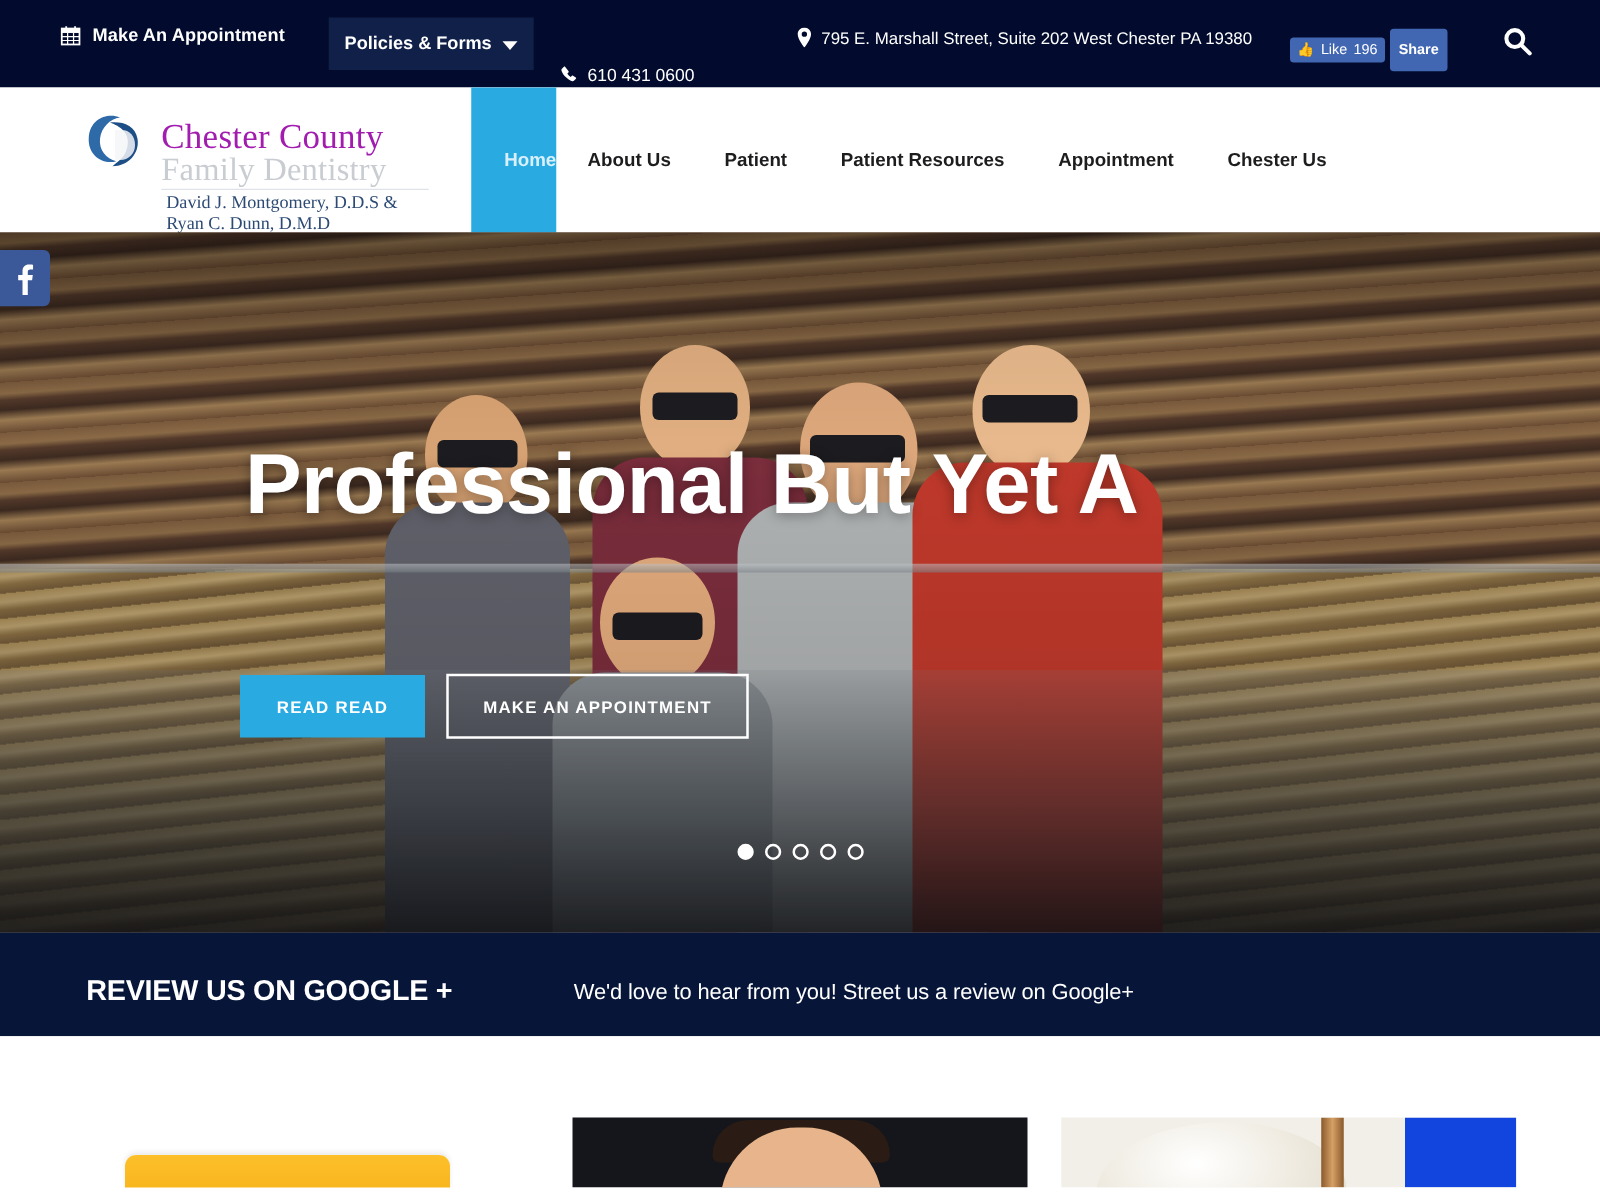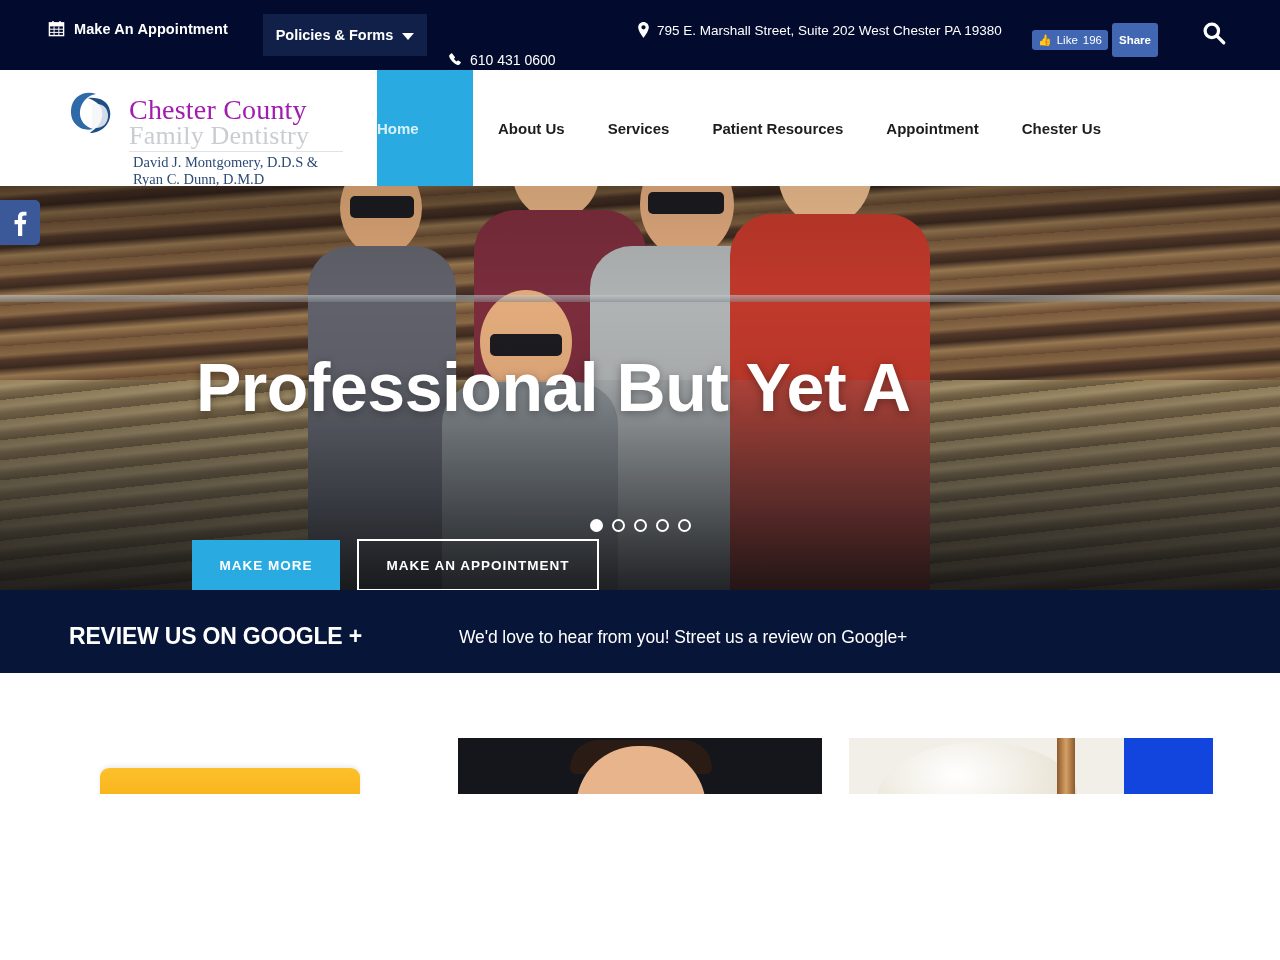--- a/index.html
+++ b/index.html
@@ -146,31 +146,31 @@
     display: flex; align-items: center;
     padding: 0 0;
     font-size: 15px; font-weight: bold;
     color: #1d1d1f;
     cursor: pointer;
     white-space: nowrap;
   }
   .nav-item.home {
     background: #29abe2;
     color: #d9f0fb;
-    width: 96px;
-    justify-content: flex-start;
+    width: 68px;
+    justify-content: flex-end;
     font-weight: bold;
   }
   .nav-gap-1 { width: 25px; }
   .nav-gap   { width: 43px; }
 
   
   .hero {
     position: relative;
-    height: 404px;
+    height: 560px;
     overflow: hidden;
     background: #3a2a22;
   }
   .hero-photo {
     position: absolute; inset: 0;
     
     background:
       linear-gradient(178deg, rgba(0,0,0,.30) 0%, rgba(0,0,0,0) 22%),
       repeating-linear-gradient(176deg,
         #7a5a3c 0px, #8a6a46 9px,
@@ -460,21 +460,21 @@
   <div class="nav">
     <div class="nav-item home">
       <span>Home</span>
     </div>
     <div class="nav-gap-1"></div>
     <div class="nav-item">
       <span>About Us</span>
     </div>
     <div class="nav-gap"></div>
     <div class="nav-item">
-      <span>Services</span>
+      <span>Patient</span>
     </div>
     <div class="nav-gap"></div>
     <div class="nav-item">
       <span>Patient Resources</span>
     </div>
     <div class="nav-gap"></div>
     <div class="nav-item">
       <span>Appointment</span>
     </div>
     <div class="nav-gap"></div>
@@ -529,21 +529,21 @@
       <path d="M7.6 24V13.1h3.2l.5-3.8H7.6V6.9c0-1.1.3-1.8 1.9-1.8h2V1.7C11.1 1.6 9.9 1.5 8.5 1.5 5.6 1.5 3.7 3.2 3.7 6.5v2.8H.5v3.8h3.2V24z" fill="#ffffff"></path>
     </svg>
   </div>
 
   <div class="hero-content">
     <div class="hero-title">
       <span>Professional But Yet A</span><br>
     </div>
     <div class="hero-btns">
       <div class="btn-read">
-        <span>MAKE MORE</span>
+        <span>READ READ</span>
       </div>
       <div class="btn-appt">
         <span>MAKE AN APPOINTMENT</span>
       </div>
     </div>
   </div>
 
   <div class="dots">
     <span class="dot active"></span>
     <span class="dot"></span>

